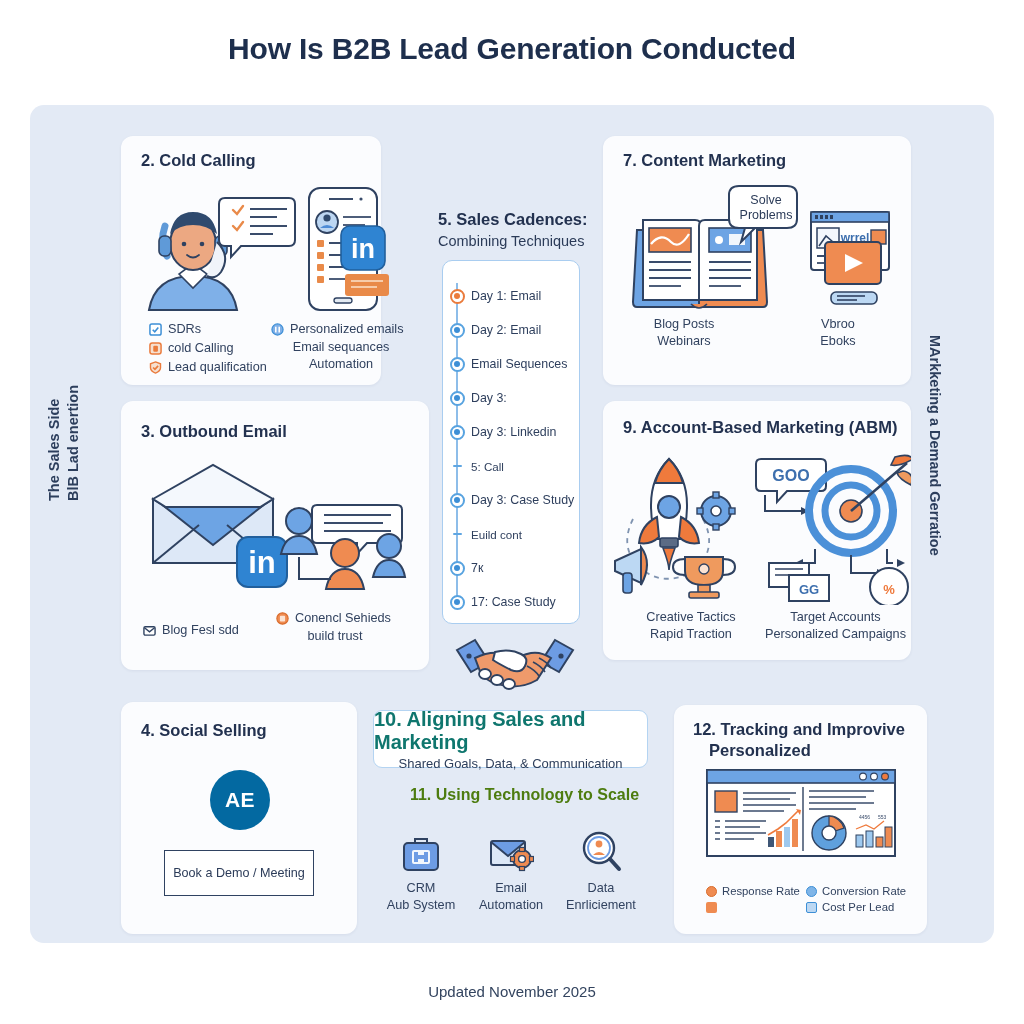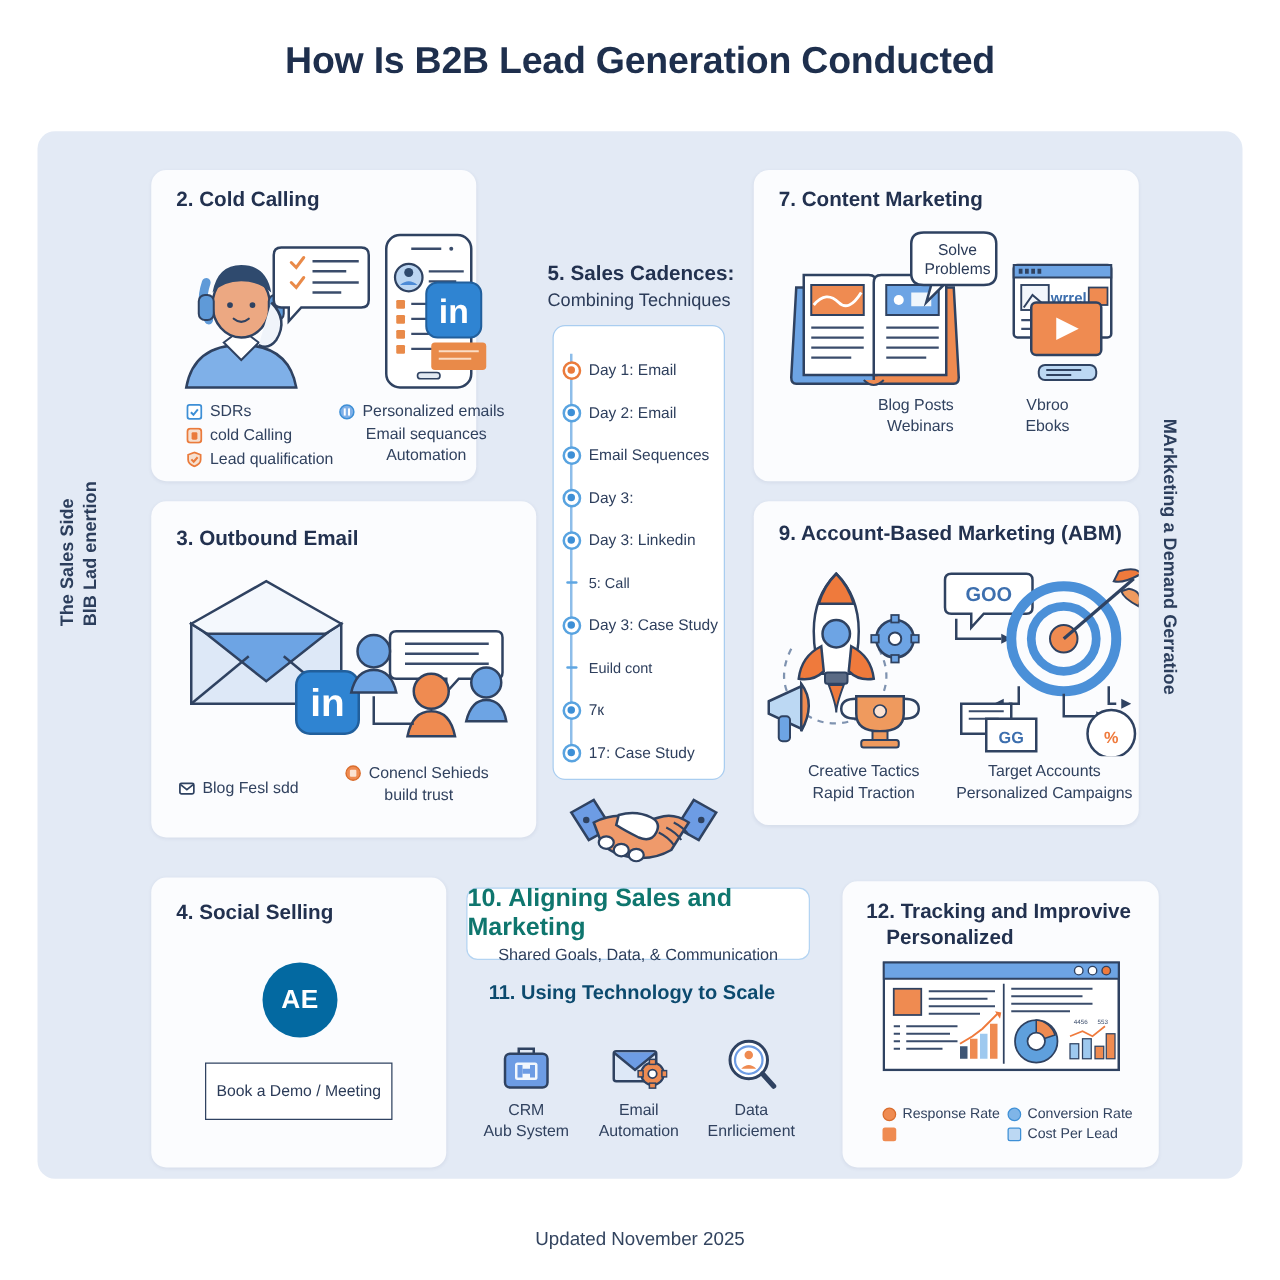--- a/index.html
+++ b/index.html
@@ -115,21 +115,21 @@
     width: 150px; height: 46px;
     border: 1.6px solid #2f4261;
     background: #ffffff;
     display: flex; align-items: center; justify-content: center;
     color: #2b3b58; font-size: 12.6px;
   }
 
   
   #cm-title { position: absolute; left: 20px; top: 14px; }
   #cm-art   { position: absolute; left: 0; top: 40px; width: 308px; height: 150px; }
-  #cm-left-cap  { position: absolute; left: 30px;  top: 180px; width: 130px; text-align: right; }
+  #cm-left-cap  { position: absolute; left: 16px;  top: 180px; width: 130px; }
   #cm-right-cap { position: absolute; left: 175px; top: 180px; width: 120px; }
 
   
   #abm-title { position: absolute; left: 20px; top: 16px; }
   #abm-art   { position: absolute; left: 0; top: 44px; width: 308px; height: 160px; }
   #abm-left-cap  { position: absolute; left: 18px;  top: 208px; width: 140px; }
   #abm-right-cap { position: absolute; left: 160px; top: 208px; width: 145px; }
 
   
   #tr-title { position: absolute; left: 19px; top: 14px; width: 215px; }
@@ -185,22 +185,22 @@
   
   #align-box {
     position: absolute; left: 373px; top: 710px;
     width: 275px; height: 58px;
     background: #ffffff; border: 1.5px solid #b4d4f2; border-radius: 9px;
     display: flex; flex-direction: column; align-items: center; justify-content: center;
   }
   #align-box .t1 { color: #0f766e; font-size: 20px; font-weight: bold; }
   #align-box .t2 { color: #2d3e5b; font-size: 13px; margin-top: 2px; }
   #tech-title {
-    position: absolute; left: 368px; top: 786px; width: 275px;
-    text-align: center; color: #0c4a6e; font-size: 16px; font-weight: bold;
+    position: absolute; left: 387px; top: 786px; width: 275px;
+    text-align: center; color: #4d7c0f; font-size: 16px; font-weight: bold;
   }
   #tech-row {
     position: absolute; left: 380px; top: 828px; width: 262px;
     display: flex; justify-content: space-between;
   }
   .tech-item { width: 82px; text-align: center; }
   .tech-item .ti-art { height: 48px; display: flex; align-items: center; justify-content: center; }
   .tech-item .cap { margin-top: 4px; }
 
   

